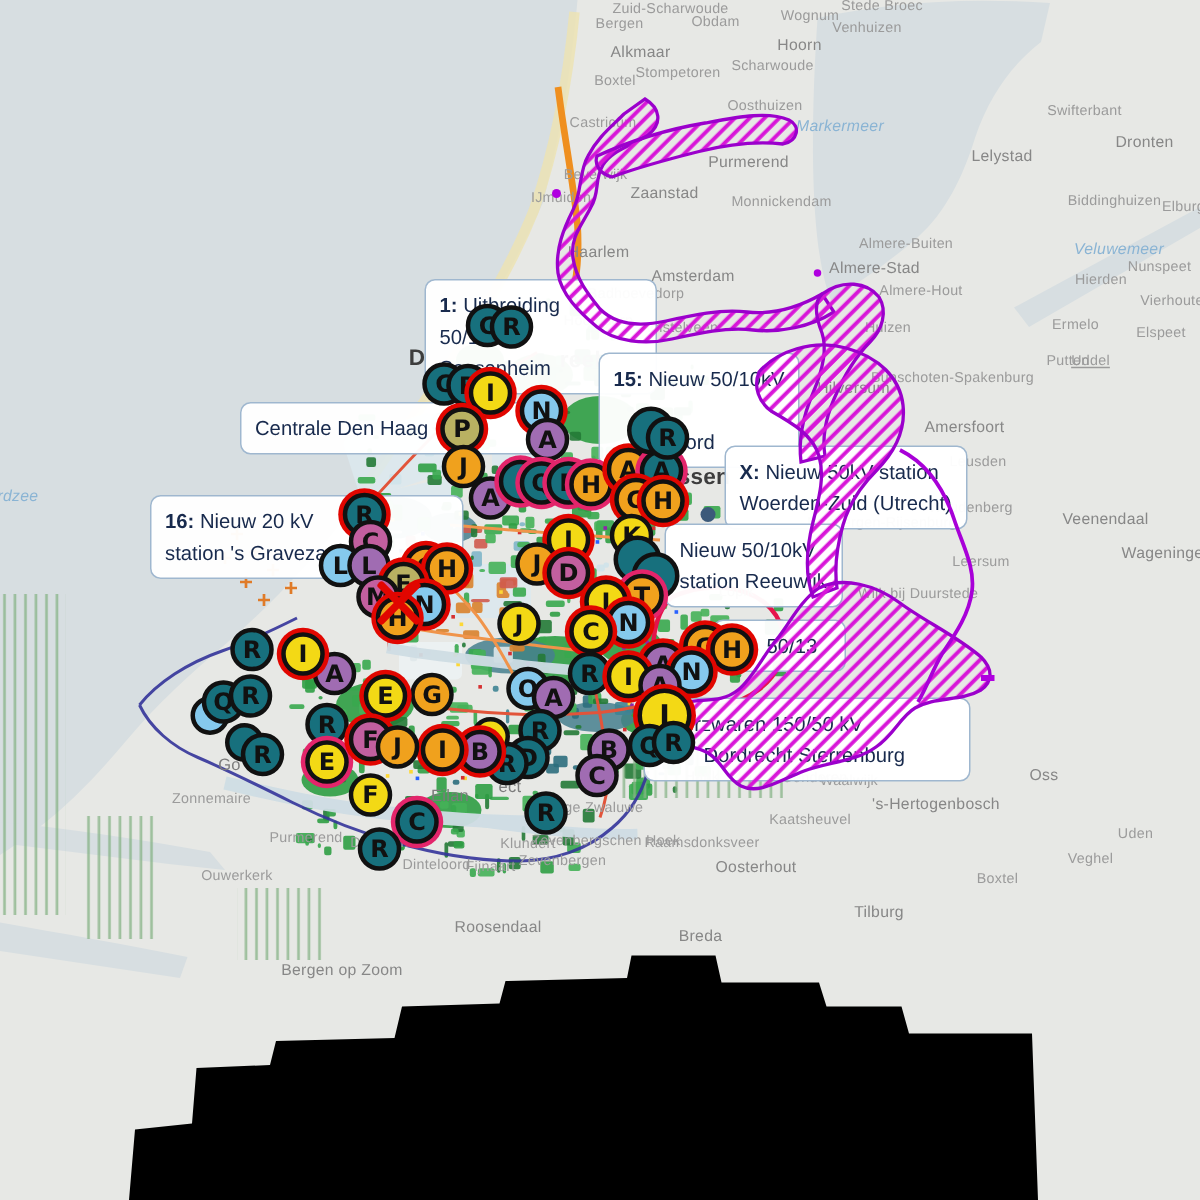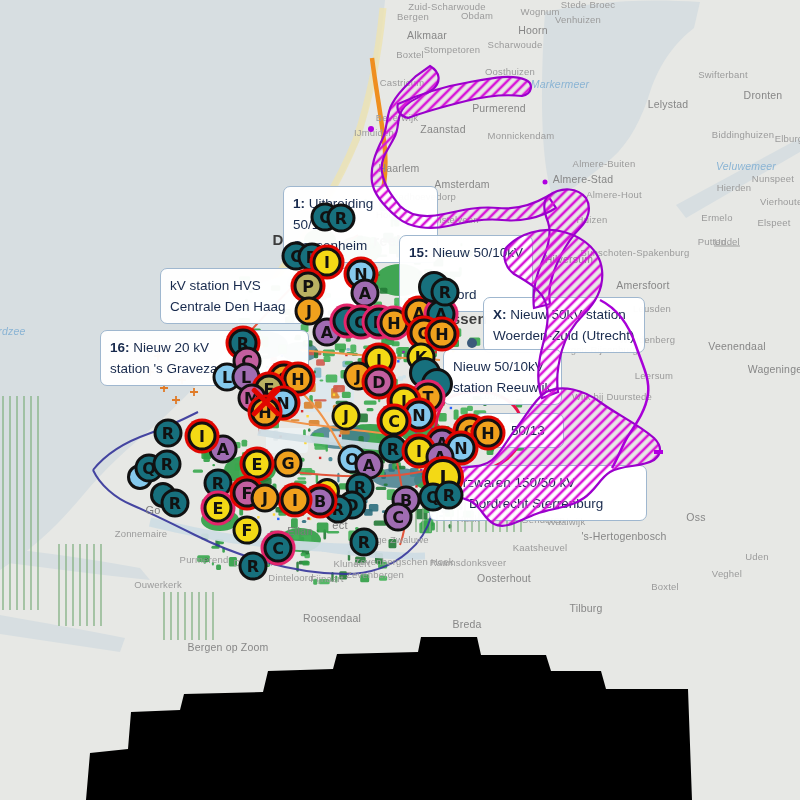--- a/index.html
+++ b/index.html
@@ -730,21 +730,20 @@
       <span class="lbl region" style="left: 465px; top: 318px;">assen</span>
     </div>
 
   <div id="callout-layer">
       <div class="callout" style="left: 283px; top: 186px; min-width: 155px;">
         <div class="cline"><b>1:</b> Uitbreiding</div>
         <div class="cline">50/10kV</div>
         <div class="cline">Sassenheim</div>
       </div>
       <div class="callout" style="left: 160px; top: 268px; min-width: 211px;">
-        <div class="cline">kV station HVS</div>
         <div class="cline">Centrale Den Haag</div>
       </div>
       <div class="callout" style="left: 100px; top: 330px; min-width: 209px;">
         <div class="cline"><b>16:</b> Nieuw 20 kV</div>
         <div class="cline">station 's Gravezande</div>
       </div>
       <div class="callout" style="left: 399px; top: 235px; min-width: 128px;">
         <div class="cline"><b>15:</b> Nieuw 50/10kV</div>
         <div class="cline">&nbsp;</div>
         <div class="cline" style="padding-left: 48px;">ord</div>

